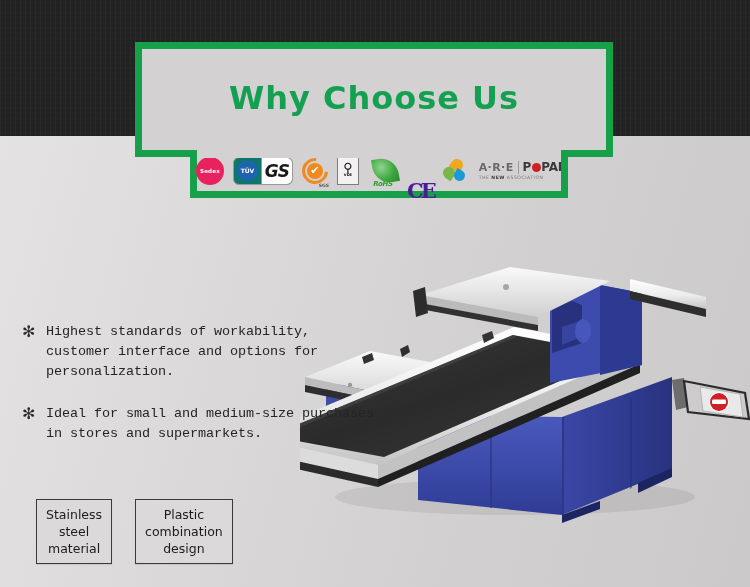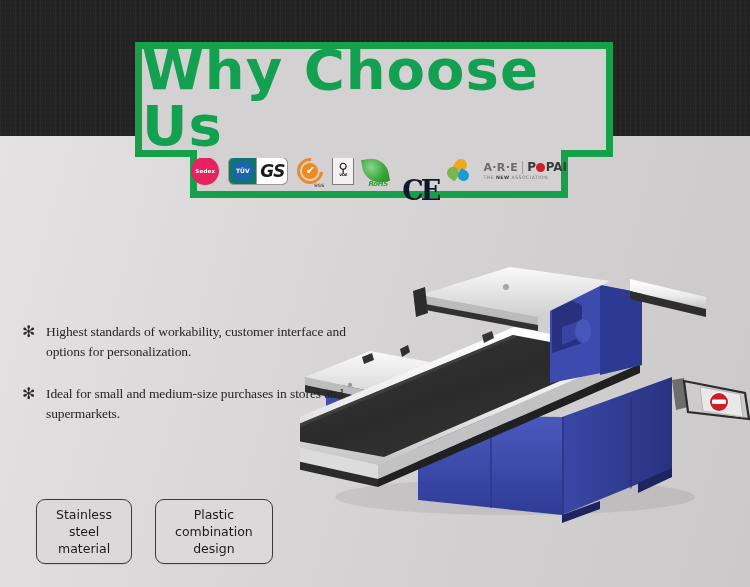--- a/index.html
+++ b/index.html
@@ -41,21 +41,21 @@
     border:7px solid #17a04a;
     background:#d3d1d1;
     z-index:3;
   }
   .title-text {
     position:absolute; left:0; top:0; width:100%; height:100%;
     display:flex; align-items:center; justify-content:center;
     color:#13a050;
     font-family:"DejaVu Sans", sans-serif;
     font-weight:700;
-    font-size:56px;
+    font-size:32px;
     letter-spacing:1px;
     line-height:1;
     padding-bottom:4px;
   }
 
   
   .cert-frame {
     position:absolute; left:190px; top:150px;
     width:378px; height:48px;
     border:7px solid #17a04a;
@@ -114,33 +114,33 @@
   }
   .sgs-cap{position:absolute;right:-1px;bottom:-4px;font-size:4.5px;font-weight:700;color:#555;}
   
   .logo-vde{
     width:22px;height:28px;border:1px solid #7d7d7d;background:#f3f1f1;
     display:flex;flex-direction:column;align-items:center;justify-content:center;gap:1px;padding:1px;
   }
   .vde-plug{font-size:13px;line-height:10px;color:#111;}
   .vde-tx{font-size:3.6px;font-weight:700;color:#111;text-align:center;line-height:1.1;}
   
-  .logo-rohs{width:30px;height:30px;position:relative;display:flex;align-items:center;justify-content:flex-start;}
+  .logo-rohs{width:30px;height:30px;position:relative;display:flex;align-items:center;justify-content:flex-end;}
   .rohs-leaf{
     width:25px;height:25px;border-radius:0 70% 0 70%;
     background:radial-gradient(circle at 35% 35%,#8dd48d 0%,#3fa83f 55%,#2b8a2b 100%);
     transform:rotate(-10deg);
   }
   .rohs-tx{
     position:absolute;bottom:-2px;left:0;width:100%;text-align:center;
     font-size:7px;font-weight:800;color:#2fa02f;font-style:italic;letter-spacing:-.3px;
   }
   
   .logo-ce{
-    font-size:27px;font-weight:700;color:#0f172a;letter-spacing:-3px;
+    font-size:21px;font-weight:700;color:#4c1d95;letter-spacing:-3px;
     font-family:"DejaVu Serif", serif;line-height:1;margin-top:40px;
   }
   
   .logo-are{display:flex;align-items:center;gap:12px;}
   .are-mark{position:relative;width:24px;height:24px;}
   .are-mark i{position:absolute;border-radius:50% 50% 50% 0;display:block;}
   .am1{width:12px;height:12px;background:#f0a81e;left:8px;top:0;transform:rotate(35deg);}
   .am2{width:12px;height:12px;background:#7ab648;left:0;top:8px;transform:rotate(-55deg);}
   .am3{width:11px;height:11px;background:#1b9ad6;left:11px;top:11px;transform:rotate(120deg);}
   .are-txt{display:flex;flex-direction:column;line-height:1;}
@@ -180,29 +180,29 @@
     font-style:italic;font-weight:700;font-size:17px;color:#ee7624;letter-spacing:.2px;
   }
 
   
   .bullets{position:absolute; left:22px; top:322px; width:360px; z-index:5;}
   .bullet{display:flex; gap:12px; margin-bottom:22px;}
   .bullet .star{
     font-size:16px;color:#2b2b2b;line-height:20px;flex:0 0 auto;width:12px;
   }
   .bullet .txt{
-    font-family:Liberation Serif, serif;
+    font-family:Liberation Mono, monospace;
     font-size:13.5px;color:#252525;line-height:20px;letter-spacing:-.1px;
   }
 
   
   .features{position:absolute; left:36px; top:499px; display:flex; gap:23px; z-index:6;}
   .feature{
-    border:1.4px solid #3a3a3a;border-radius:9px;background:#dbd9d9;
-    padding:6px 19px;min-width:66px;
+    border:1.4px solid #3a3a3a;border-radius:0;background:#dbd9d9;
+    padding:6px 9px;min-width:66px;
     display:flex;flex-direction:column;align-items:center;justify-content:center;
     font-size:12.5px;color:#1c1c1c;line-height:17px;text-align:center;
     box-shadow:0 1px 1px rgba(0,0,0,.08);
   }
 
   
   .product{position:absolute; left:300px; top:265px; width:450px; height:260px; z-index:4;}
   .product svg{display:block;}
 </style>
 </head>

